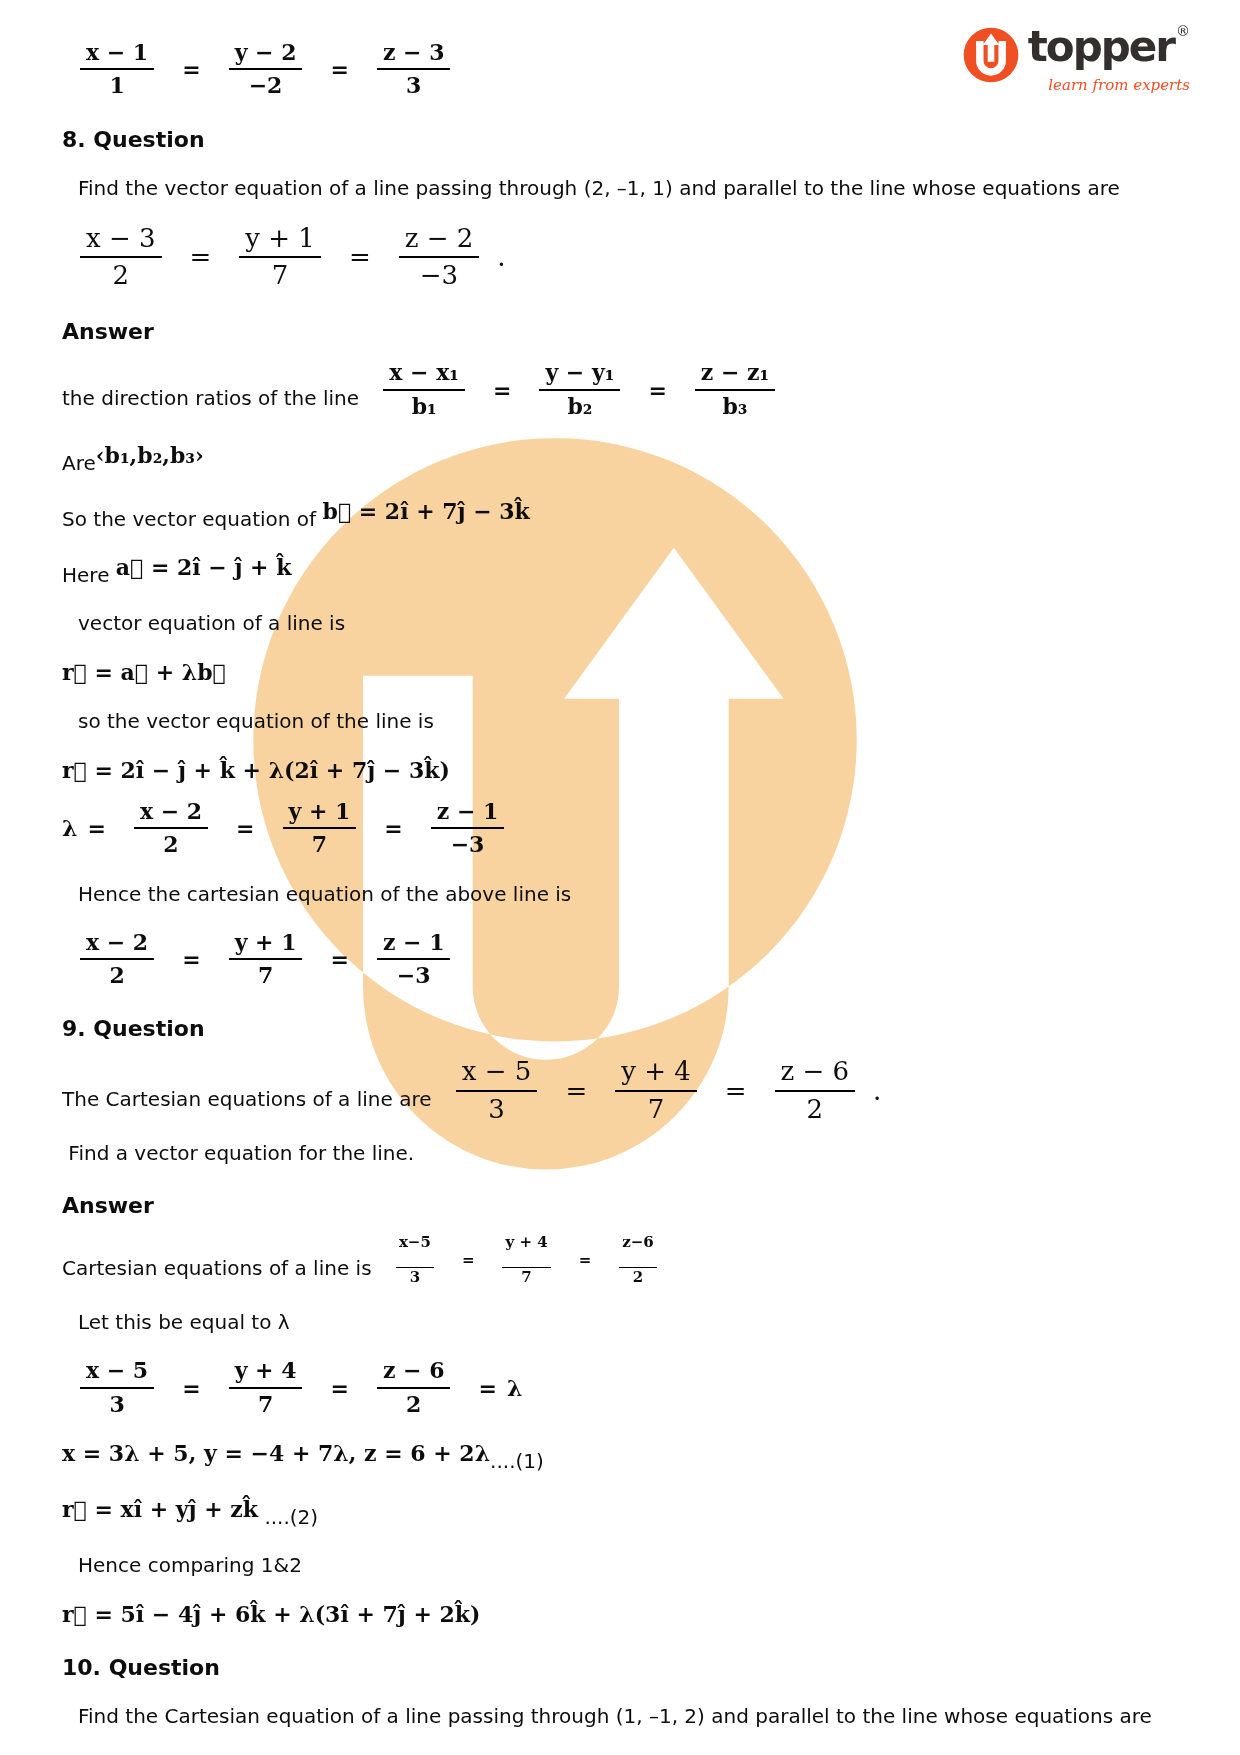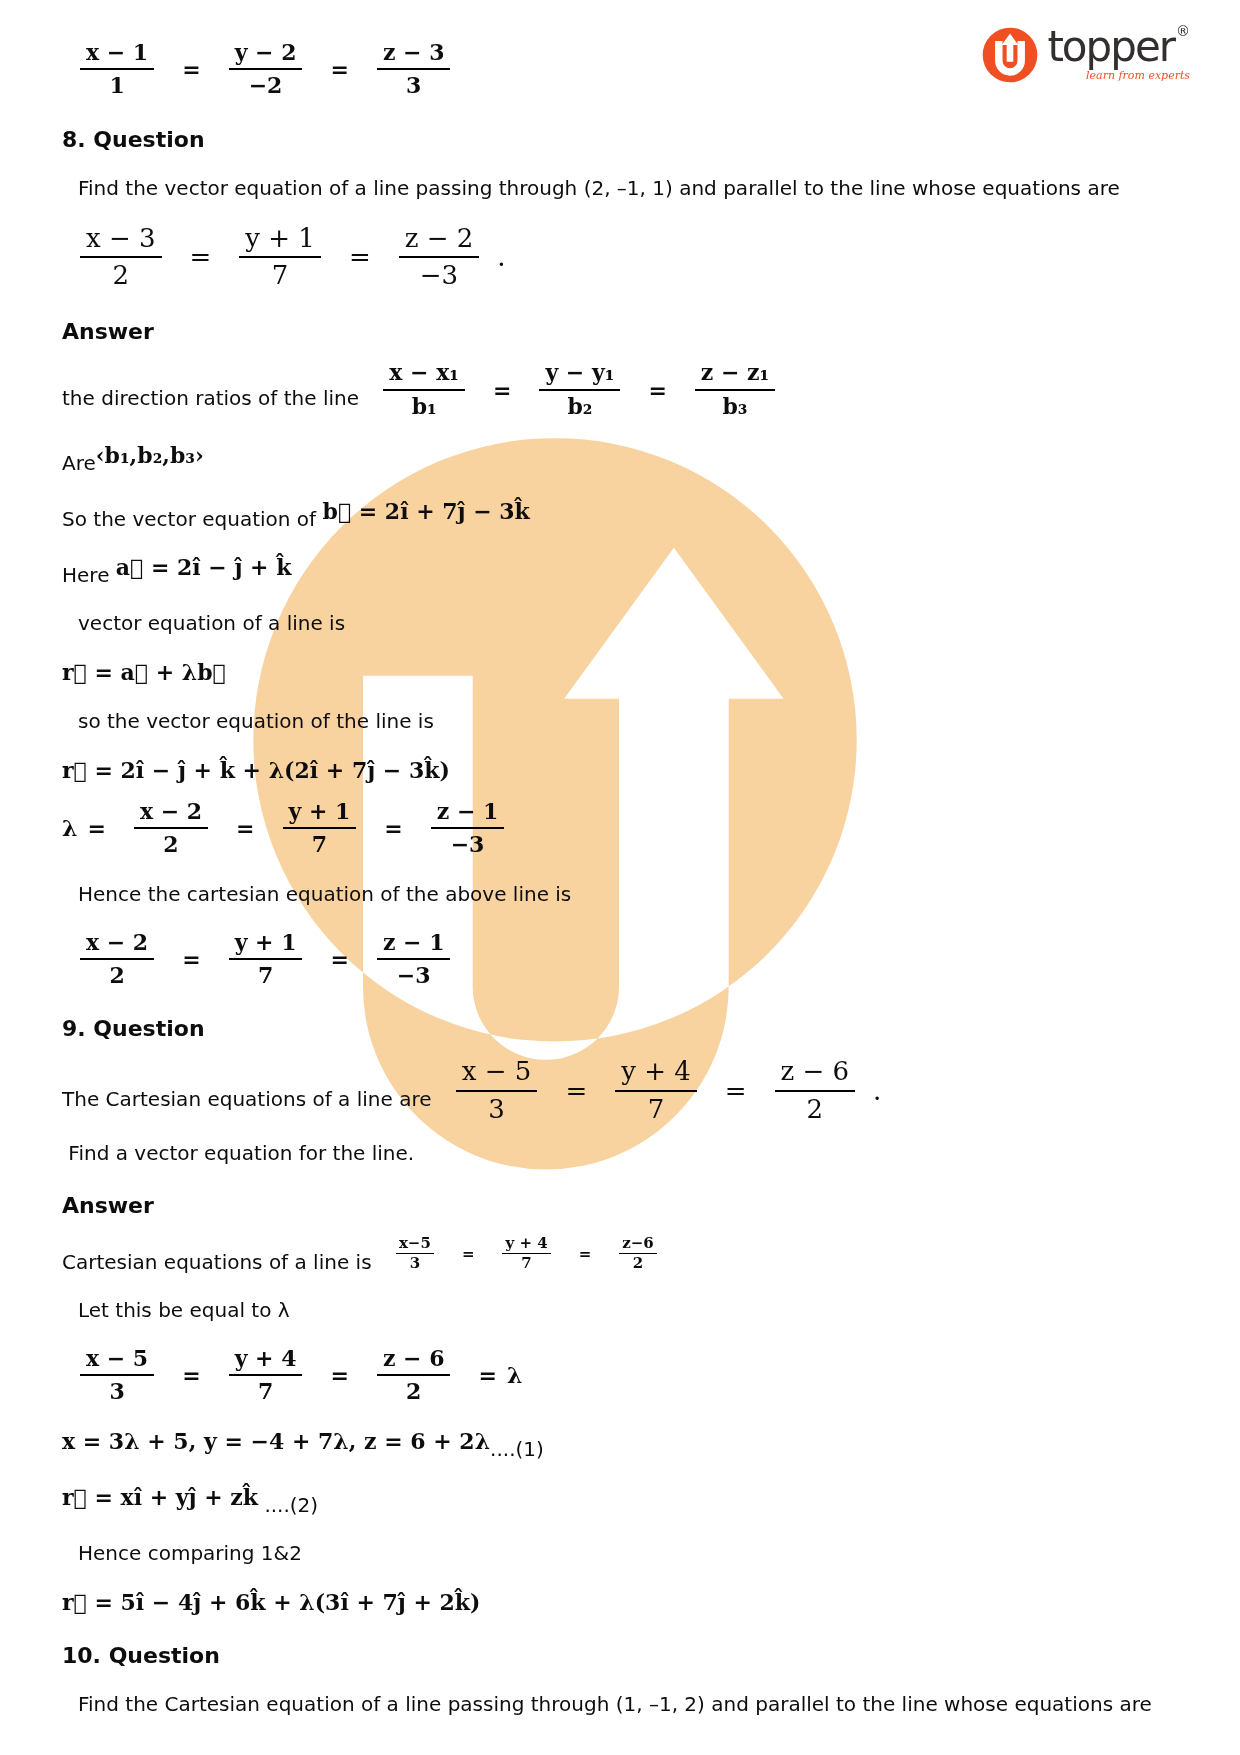--- a/index.html
+++ b/index.html
@@ -6,41 +6,41 @@
   html,body{background:#ffffff;}
   .page{position:relative;width:1240px;height:1755px;background:#fff;overflow:hidden;
         font-family:"DejaVu Sans",sans-serif;color:#111;}
   
   .watermark{position:absolute;left:235px;top:438px;z-index:0;}
   
   .logo{position:absolute;top:26px;right:50px;display:flex;align-items:flex-start;gap:8px;z-index:2;}
   .logo-icon{width:58px;height:58px;display:block;}
   .logo-text{display:flex;flex-direction:column;}
   .brand-row{display:flex;align-items:flex-start;line-height:1;}
-  .brand{font-size:42px;font-weight:normal;letter-spacing:-2px;color:#332f2e;line-height:1;}
+  .brand{font-size:42px;font-weight:bold;letter-spacing:-2px;color:#332f2e;line-height:1;}
   .reg{font-size:14px;color:#332f2e;margin-left:2px;margin-top:-2px;}
-  .tagline{font-family:"DejaVu Serif",serif;font-style:italic;font-size:11px;color:#f04e23;
-           text-align:right;margin-top:1px;}
+  .tagline{font-family:"DejaVu Serif",serif;font-style:italic;font-size:15px;color:#f04e23;
+           text-align:right;margin-top:8px;}
   
   .content{position:relative;z-index:1;padding:40px 70px 0 62px;}
   .content>:first-child{margin-top:0;}
   .heading{font-size:22px;font-weight:bold;margin:28px 0 12px;color:#0d0d0d;}
   .para{font-size:20px;line-height:1.4;margin:22px 16px;color:#0d0d0d;}
   .line{display:flex;align-items:center;flex-wrap:wrap;margin:16px 0;
         font-size:22px;font-family:"DejaVu Serif",serif;color:#0d0d0d;}
   .line .plain{font-family:"DejaVu Sans",sans-serif;font-size:20px;white-space:pre-wrap;margin-top:16px;}
   .math{font-family:"DejaVu Serif",serif;white-space:pre-wrap;}
   .op{margin:0 10px;}
   .frac{display:inline-flex;flex-direction:column;align-items:center;margin:0 18px;line-height:1.15;}
   .num{border-bottom:2px solid #000;padding:0 6px 3px;}
   .den{padding-top:3px;}
   .bold .math,.bold .num,.bold .den{font-weight:bold;}
   .large{font-size:26px;}
   .small{font-size:15px;}
-  .small .num{border-bottom-width:1px;padding:0 3px 1px;}
+  .small .num{border-bottom-width:1px;padding:0 3px 16px;}
   .small .den{padding-top:1px;}
 </style>
 </head>
 <body>
 
 <div class="page">
 
   <svg class="watermark" width="640" height="750" viewBox="0 0 700 820" aria-hidden="true">
     <path fill="#f8d3a0" fill-rule="evenodd" d="M20,330 a330,330 0 1 0 660,0 a330,330 0 1 0 -660,0 Z
          M140,260 L140,600 A200,200 0 0 0 540,600 L540,260 L420,260 L420,600 A80,80 0 0 1 260,600 L260,260 Z"></path>

